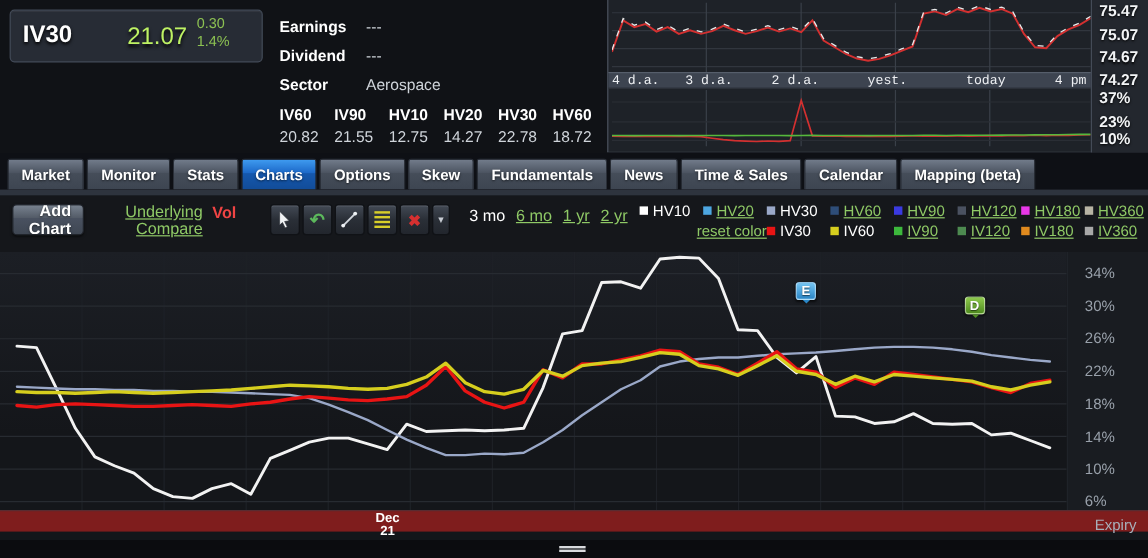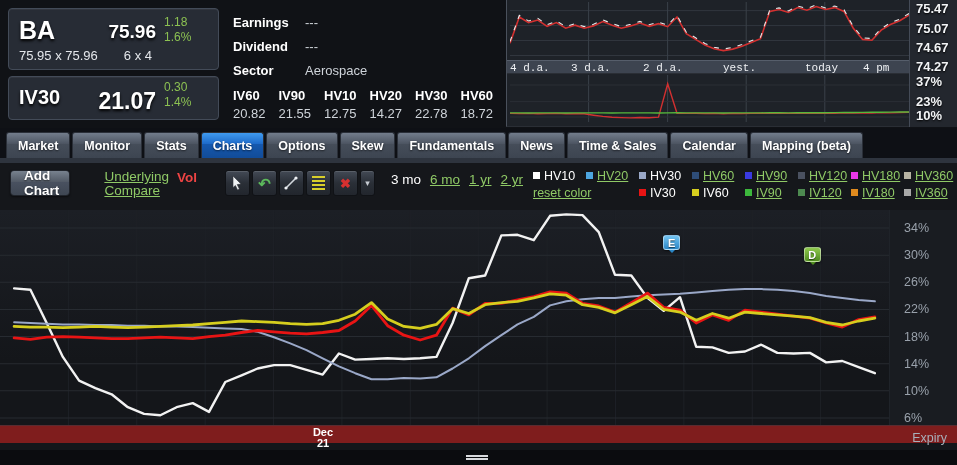--- a/index.html
+++ b/index.html
@@ -14,21 +14,21 @@
   .panel{background:#272c35;border:1px solid #434b58;border-radius:4px;position:relative;
          box-shadow:inset 0 1px 0 rgba(255,255,255,.05);}
   .quote-panel{height:62px;}
   .iv-panel{height:44px;}
   .sym{position:absolute;left:10px;top:7px;font-size:25px;font-weight:bold;color:#fff;text-shadow:0 2px 3px #000;}
   .last{position:absolute;right:62px;top:12px;font-size:19px;font-weight:bold;color:#fff;text-shadow:0 2px 3px #000;}
   .chg{position:absolute;right:10px;top:6px;width:44px;font-size:12px;line-height:15px;color:#8cc152;}
   .bidask{position:absolute;left:10px;bottom:6px;font-size:13px;color:#e4e7eb;}
   .qsize{position:absolute;right:66px;bottom:6px;font-size:13px;color:#e4e7eb;}
   .ivlab{position:absolute;left:10px;top:9px;font-size:20px;font-weight:bold;color:#fff;text-shadow:0 2px 3px #000;}
-  .ivval{position:absolute;right:62px;top:11px;font-size:23px;font-weight:bold;color:#ffffff;text-shadow:0 2px 3px #000;}
+  .ivval{position:absolute;right:62px;top:11px;font-size:20px;font-weight:normal;color:#bef264;text-shadow:0 2px 3px #000;}
   .chg2{position:absolute;right:10px;top:3px;width:44px;font-size:12px;line-height:15px;color:#8cc152;}
 
   .info-col{width:287px;padding:10px 0 0 14px;}
   .inforow{display:flex;font-size:13px;height:24px;align-items:center;}
   .inforow .lab{width:72px;font-weight:bold;color:#fff;}
   .inforow .val{color:#cfd4da;}
   .stats-row{display:flex;margin-top:6px;}
   .stat{width:49px;font-size:13px;}
   .stat .lab{font-weight:bold;color:#fff;}
   .stat .val{color:#cfd4da;margin-top:3px;}
@@ -48,21 +48,21 @@
   .menubar{position:absolute;top:128px;left:0;width:957px;height:30px;background:#0e1015;display:flex;align-items:flex-end;padding-left:6px;}
   .tab{height:26px;margin-right:2px;padding:0 11px;display:flex;align-items:center;border-radius:3px 3px 0 0;
        background:linear-gradient(#727c8b,#4b5examples360 45%,#454d59 46%,#3d4551);
        background:linear-gradient(#727c8b,#4b5360 45%,#454d59 46%,#3d4551);
        border:1px solid #2a2f38;border-bottom:none;font-size:12.5px;font-weight:bold;color:#fff;
        text-shadow:0 1px 2px rgba(0,0,0,.6);cursor:pointer;white-space:nowrap;}
   .tab.active{background:linear-gradient(#3f9bf0,#1c68c8 45%,#1558ae 46%,#124c98);}
   .menustrip{position:absolute;top:158px;left:0;width:957px;height:5px;background:#2e343e;}
 
   
-  .toolbar{position:absolute;top:163px;left:0;width:957px;height:47px;background:#15171b;display:flex;align-items:flex-start;}
+  .toolbar{position:absolute;top:163px;left:0;width:957px;height:47px;background:#15171b;display:flex;align-items:flex-start;text-align:right;}
   .addchart{margin:7px 0 0 10px;height:26px;display:flex;border-radius:4px;overflow:hidden;
             border:1px solid #20242b;box-shadow:0 1px 2px rgba(0,0,0,.5);cursor:pointer;}
   .addchart .main{padding:0 13px;display:flex;align-items:center;font-size:13.5px;font-weight:bold;color:#fff;
             text-shadow:0 1px 2px rgba(0,0,0,.6);background:linear-gradient(#78828f,#525a66 45%,#495160 46%,#3f4753);}
   .ucompare{margin:7px 0 2px 34px;font-size:13.5px;line-height:14px;color:#8fc966;text-decoration:underline;cursor:pointer;}
   .vollab{margin:7px 0 0 8px;font-size:13.5px;font-weight:bold;color:#ef4444;}
   .tools{margin:7px 0 0 28px;display:flex;gap:2px;}
   .toolbtn{width:25px;height:26px;border-radius:3px;border:1px solid #101216;display:flex;align-items:center;justify-content:center;
            background:linear-gradient(#434a55,#2a2f37 50%,#22262d);cursor:pointer;box-shadow:inset 0 1px 0 rgba(255,255,255,.12);}
   .toolbtn.narrow{width:15px;}
@@ -103,30 +103,20 @@
   .handle{position:absolute;left:466px;top:5px;width:22px;height:5px;cursor:pointer;
           border-top:2px solid #d8dadd;border-bottom:2px solid #d8dadd;}
 </style>
 </head>
 <body>
 
 <div class="app">
 
   <header class="topbar">
     <div class="quote-col">
-      <div class="panel quote-panel">
-        <div class="sym">BA</div>
-        <div class="last">75.96</div>
-        <div class="chg">
-          <div>1.18</div>
-          <div>1.6%</div>
-        </div>
-        <div class="bidask">75.95 x 75.96</div>
-        <div class="qsize">6 x 4</div>
-      </div>
       <div class="panel iv-panel">
         <div class="ivlab">IV30</div>
         <div class="ivval">21.07</div>
         <div class="chg2">
           <div>0.30</div>
           <div>1.4%</div>
         </div>
       </div>
     </div>
 
@@ -183,21 +173,21 @@
           <line x1="314.81100000000004" y1="0" x2="314.81100000000004" y2="58" stroke="#3a4049" stroke-width="1"></line>
           <polyline points="0.0,41.2 9.3,15.0 18.6,20.6 27.8,18.0 37.1,24.3 46.4,20.6 55.7,26.2 65.0,23.2 74.2,26.2 83.5,23.9 92.8,19.5 102.1,23.2 111.3,26.2 120.6,23.9 129.9,21.0 139.2,24.3 148.5,21.7 157.7,24.7 167.0,15.0 176.3,31.8 185.6,37.4 194.9,43.0 204.1,46.8 213.4,48.6 222.7,47.1 232.0,44.2 241.3,40.4 250.5,36.7 259.8,9.4 269.1,7.5 278.4,10.5 287.7,5.6 296.9,8.2 306.2,4.5 315.5,7.5 324.8,5.6 334.0,9.4 343.3,26.2 352.6,37.4 361.9,38.2 371.2,28.1 380.4,22.5 389.7,18.7 399.0,13.1" fill="none" stroke="#d23030" stroke-width="1.6"></polyline>
           <polyline points="0.0,39.6 9.3,13.4 18.6,19.0 27.8,16.4 37.1,22.7 46.4,19.0 55.7,24.6 65.0,21.6 74.2,24.6 83.5,22.3 92.8,17.9 102.1,21.6 111.3,24.6 120.6,22.3 129.9,19.4 139.2,22.7 148.5,20.1 157.7,23.1 167.0,13.4 176.3,30.2 185.6,35.8 194.9,41.4 204.1,45.2 213.4,47.0 222.7,45.5 232.0,42.6 241.3,38.8 250.5,35.1 259.8,7.8 269.1,5.9 278.4,8.9 287.7,4.0 296.9,6.6 306.2,2.9 315.5,5.9 324.8,4.0 334.0,7.8 343.3,24.6 352.6,35.8 361.9,36.6 371.2,26.5 380.4,20.9 389.7,17.1 399.0,11.5" fill="none" stroke="#e9e9e9" stroke-width="1.1" stroke-dasharray="5 7"></polyline>
         </svg>
       <div class="mini-band" id="mini-band">
           <div class="tl" style="left: 3px;">4 d.a.</div>
           <div class="tl" style="left: 64px;">3 d.a.</div>
           <div class="tl" style="left: 136px;">2 d.a.</div>
           <div class="tl" style="left: 216px;">yest.</div>
           <div class="tl" style="left: 298px;">today</div>
-          <div class="tl" style="left: 356px;">4 pm</div>
+          <div class="tl" style="left: 372px;">4 pm</div>
         </div>
       <svg class="mini-vol" id="mini-vol-svg" viewBox="0 0 399 47" preserveAspectRatio="none">
           <line x1="78.60300000000001" y1="0" x2="78.60300000000001" y2="47" stroke="#3a4049" stroke-width="1"></line>
           <line x1="157.60500000000002" y1="0" x2="157.60500000000002" y2="47" stroke="#3a4049" stroke-width="1"></line>
           <line x1="236.208" y1="0" x2="236.208" y2="47" stroke="#3a4049" stroke-width="1"></line>
           <line x1="314.81100000000004" y1="0" x2="314.81100000000004" y2="47" stroke="#3a4049" stroke-width="1"></line>
           <line x1="0" y1="10.004999999999999" x2="399" y2="10.004999999999999" stroke="#2a2e35" stroke-width="1"></line>
           <line x1="0" y1="26.595" x2="399" y2="26.595" stroke="#2a2e35" stroke-width="1"></line>
           <line x1="0" y1="42" x2="399" y2="42" stroke="#2a2e35" stroke-width="1"></line>
           <polyline points="0.0,38.4 9.3,38.6 18.6,38.4 27.8,38.7 37.1,38.6 46.4,38.4 55.7,38.7 65.0,38.6 74.2,38.8 83.5,40.2 92.8,41.4 102.1,42.2 111.3,42.6 120.6,42.9 129.9,42.5 139.2,42.8 148.5,42.2 157.7,8.8 167.0,38.2 176.3,38.4 185.6,38.3 194.9,38.6 204.1,38.4 213.4,38.7 222.7,38.4 232.0,38.6 241.3,38.4 250.5,38.3 259.8,38.4 269.1,38.2 278.4,38.4 287.7,38.3 296.9,38.4 306.2,38.2 315.5,38.0 324.8,38.2 334.0,37.9 343.3,38.1 352.6,37.7 361.9,38.0 371.2,37.6 380.4,37.9 389.7,37.5 399.0,37.3" fill="none" stroke="#d23030" stroke-width="1.4"></polyline>

